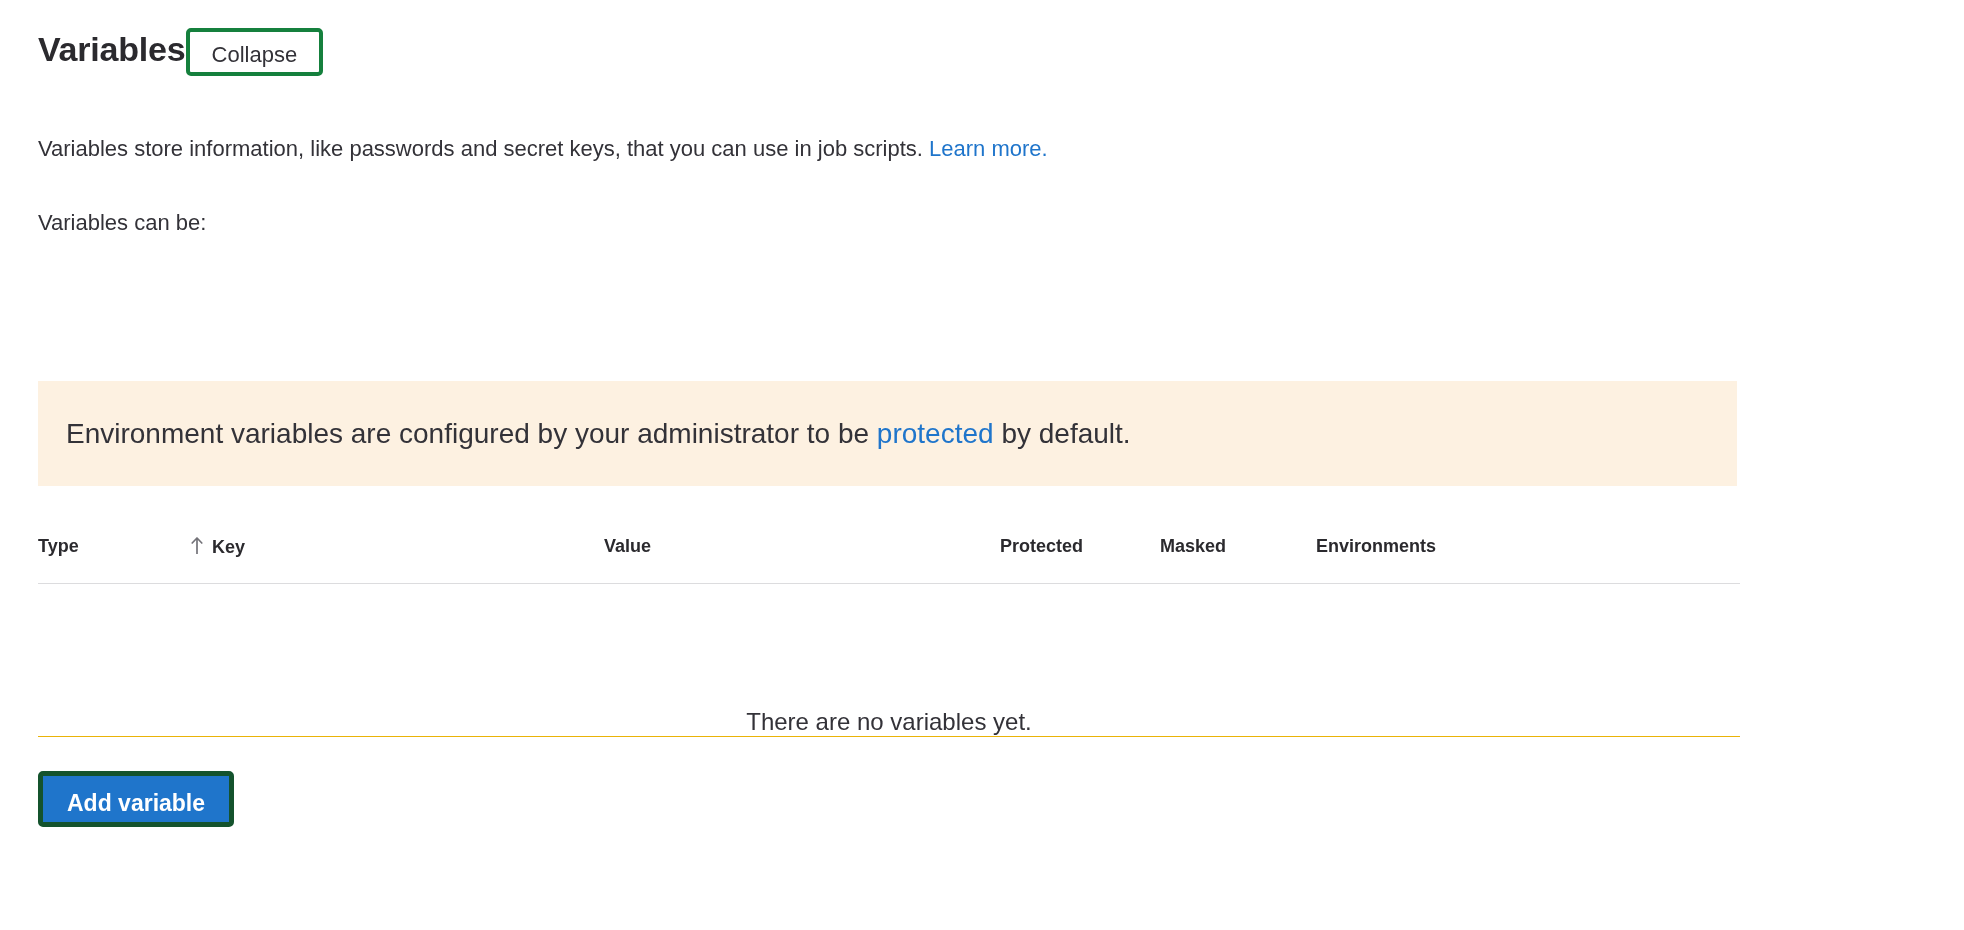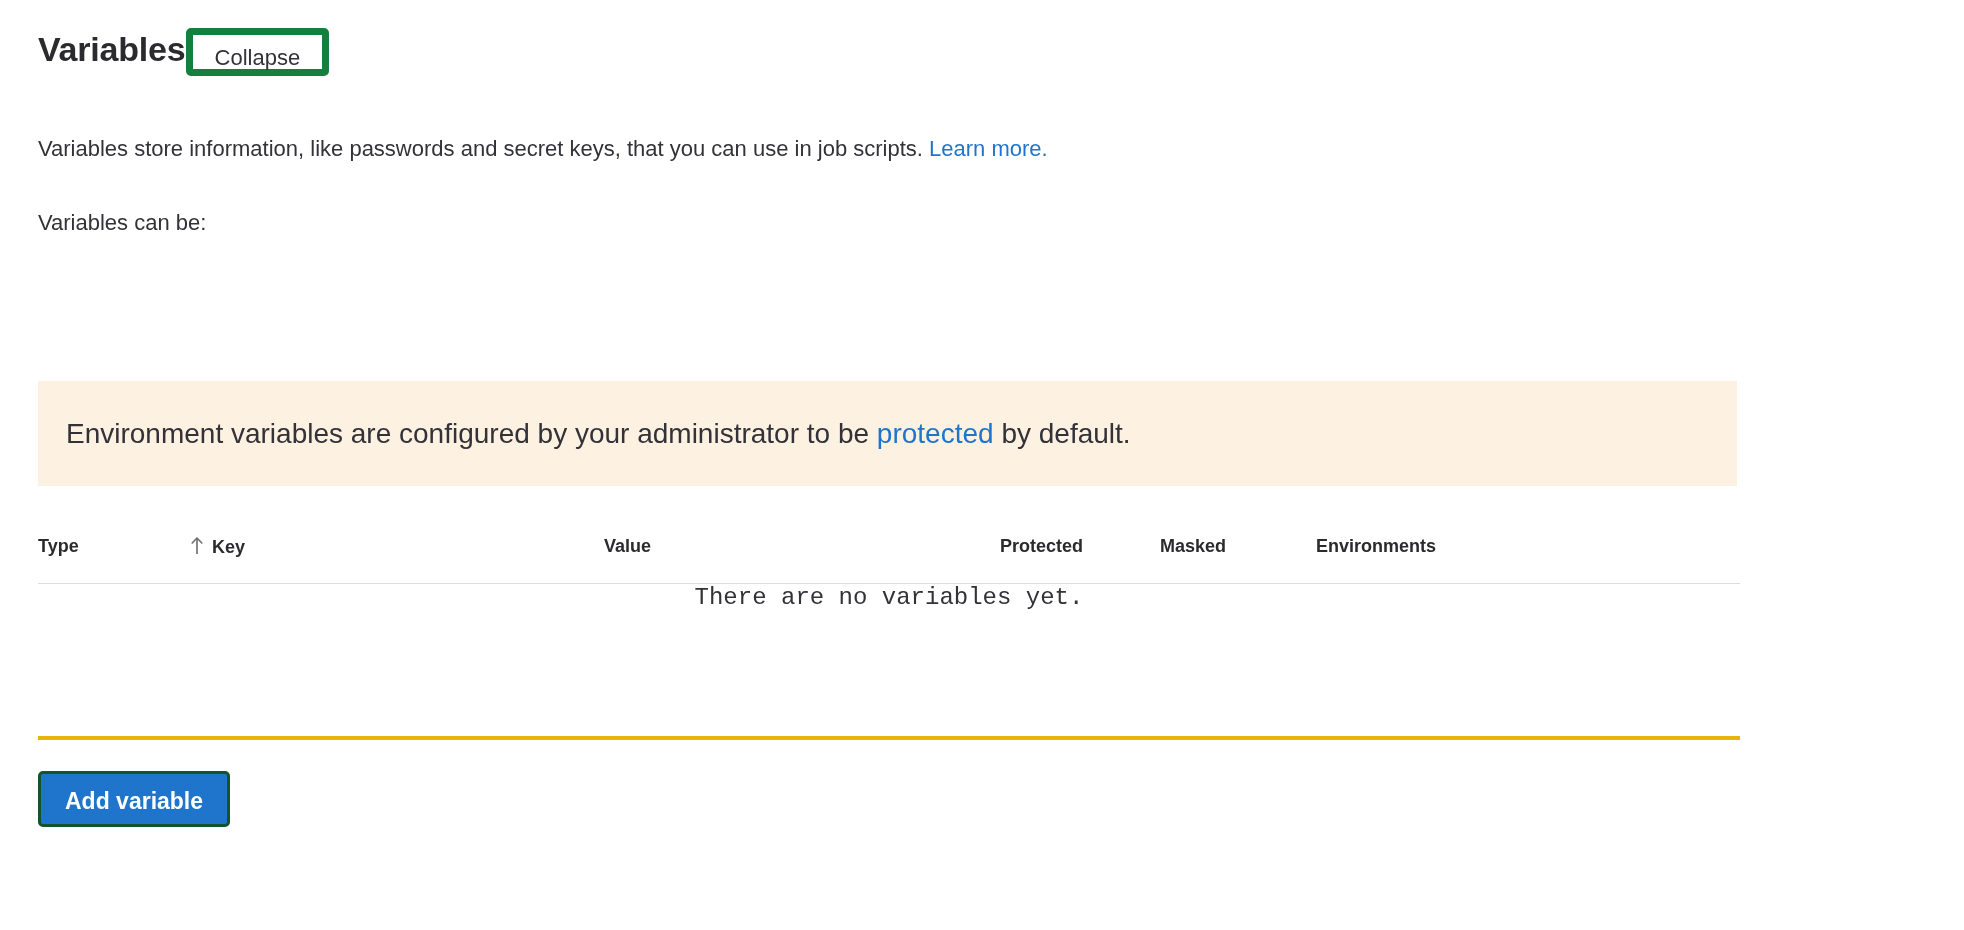--- a/index.html
+++ b/index.html
@@ -39,21 +39,21 @@
     color: #2b2a2e;
     margin: 0;
     letter-spacing: -0.2px;
   }
   .collapse-button {
     box-sizing: border-box;
     min-width: 120px;
     height: 48px;
     padding: 0 22px;
     background: #ffffff;
-    border: 7px solid #15803d;
+    border: 4px solid #15803d;
     border-radius: 5px;
     color: #333238;
     font-family: "Liberation Sans", sans-serif;
     font-size: 22px;
     line-height: 46px;
     text-align: center;
     cursor: pointer;
     white-space: nowrap;
     margin-right: 36px;
   }
@@ -160,40 +160,39 @@
     width: 14px;
     height: 22px;
     position: relative;
     color: #737278;
   }
   .sort-arrow svg { display: block; }
 
   .empty-state {
     height: 152px;
     display: flex;
-    align-items: flex-start;
+    align-items: flex-end;
     justify-content: center;
-    border-bottom: 4px solid #eab308;
-    font-family: Liberation Mono, monospace;
+    border-bottom: 1px solid #eab308;
   }
   .empty-text {
     font-size: 24px;
     color: #333238;
   }
 
   
   .add-variable-button {
     position: absolute;
     left: 38px;
     top: 771px;
     box-sizing: border-box;
     height: 56px;
     padding: 0 24px;
     background: #1f75cb;
-    border: 3px solid #14532d;
+    border: 5px solid #14532d;
     border-radius: 5px;
     color: #ffffff;
     font-family: "Liberation Sans", sans-serif;
     font-size: 23px;
     font-weight: bold;
     line-height: 54px;
     cursor: pointer;
     white-space: nowrap;
   }
 </style>

